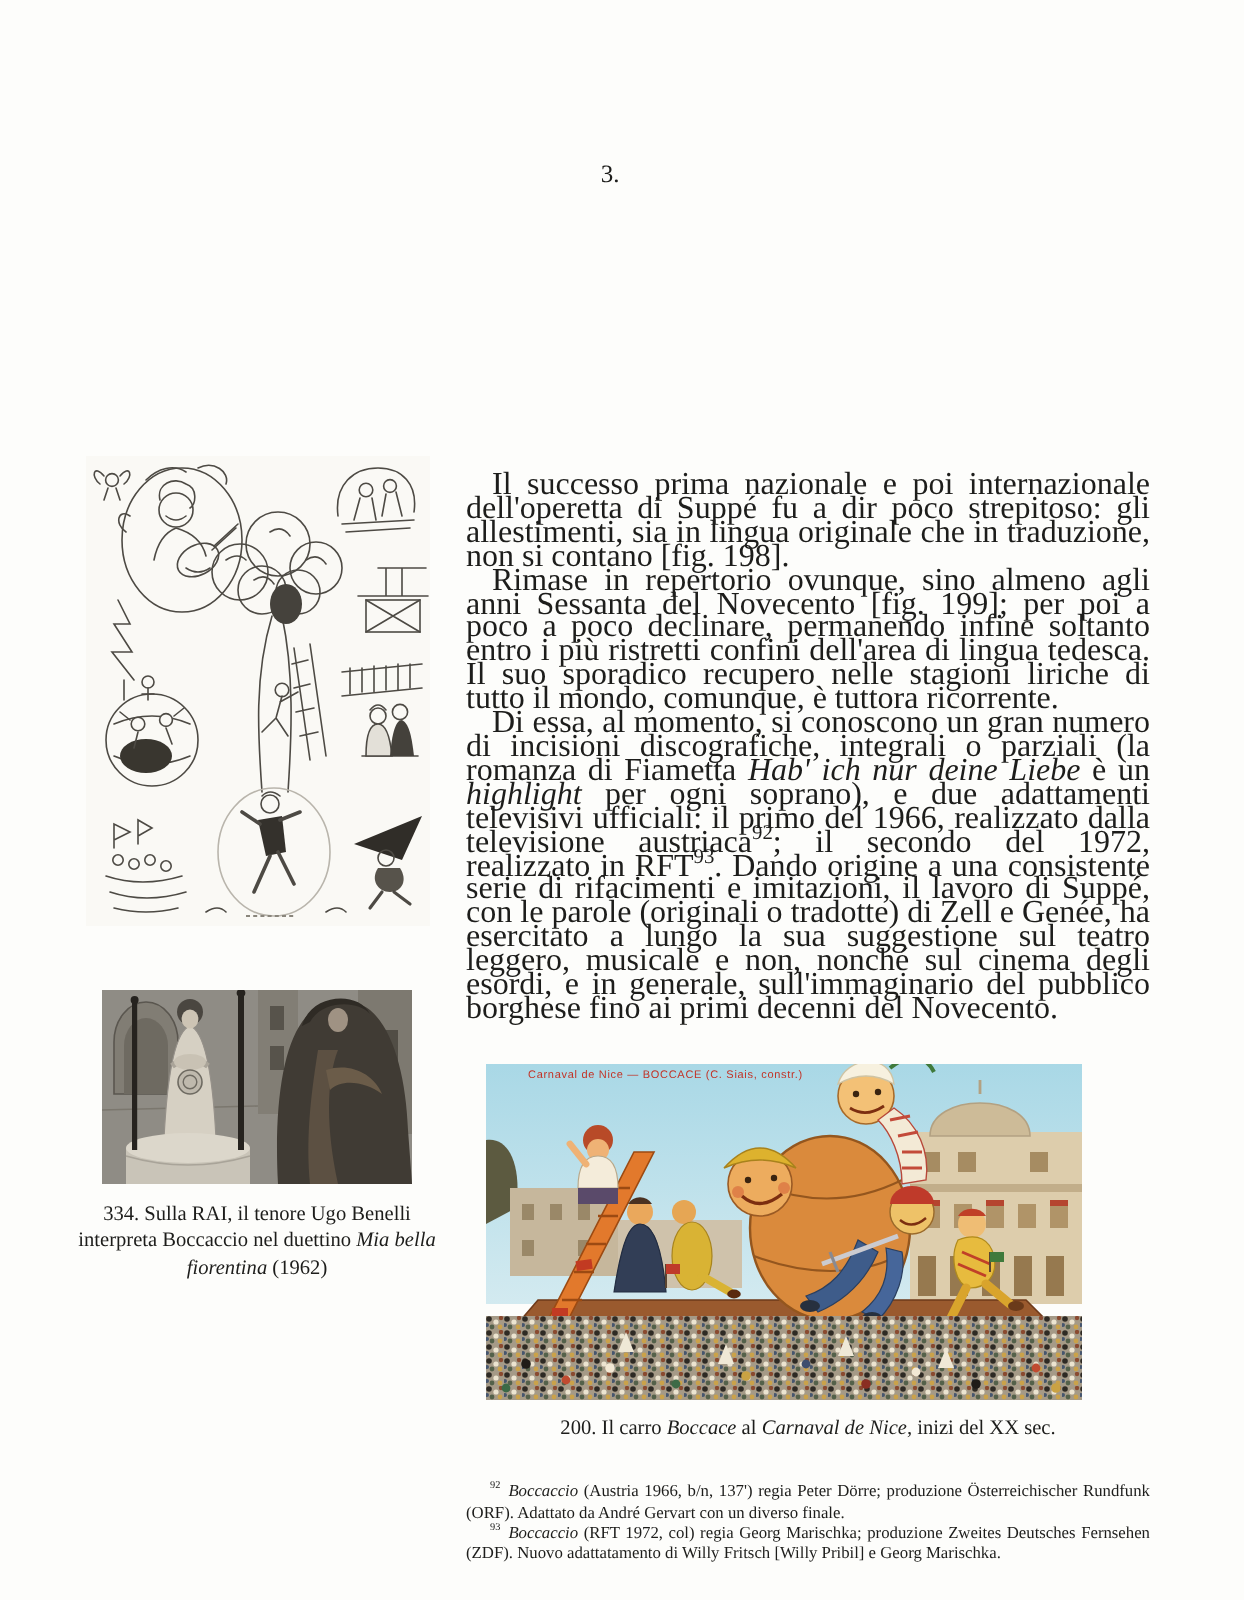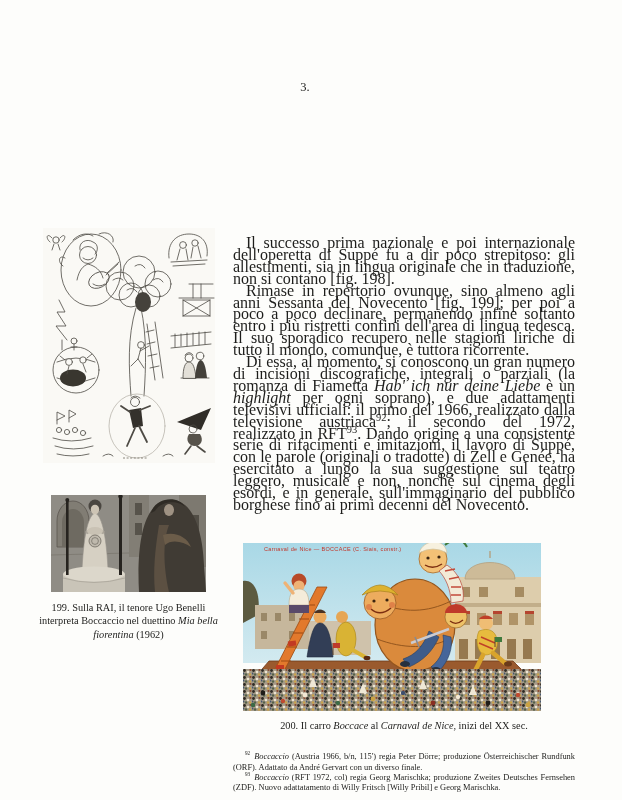--- a/index.html
+++ b/index.html
@@ -30,21 +30,21 @@
   
   .main-col { position:absolute; left:233px; top:237px; width:342px; }
   .main-col p.body-par {
     margin:0; font-size:16px; line-height:11.9px;
     text-align:justify; text-indent:13px;
   }
   .main-col i, figcaption i { font-style:italic;font-family:Liberation Serif, serif; }
   .main-col sup.fnref { font-size:65%; vertical-align:super; line-height:0; }
 
   
-  .fig200 { margin:32px auto 0 auto; width:322px; }
+  .fig200 { margin:21px auto 0 auto; width:322px; }
   .postcard { position:relative; width:298px; height:168px; }
   .postcard svg { display:block; }
   .postcard-title {
     position:absolute; left:21px; top:3px;
     font-family:"Liberation Sans", sans-serif;
     font-size:5.5px; letter-spacing:0.35px;
     color:#c23327; white-space:nowrap;
   }
   .fig200 figcaption { margin-top:8px; font-size:10.3px; }
 
@@ -179,21 +179,21 @@
         <circle cx="16.3" cy="5" r="2" fill="#26231f"></circle>
         <rect x="68" y="2" width="3" height="78" fill="#26231f"></rect>
         <circle cx="69.5" cy="1.5" r="2.2" fill="#26231f"></circle>
 
         <path d="M88,97 C86,60 90,30 100,16 C108,4 124,2 134,10 C146,20 152,44 153,70 L155,97 Z" fill="#403b34"></path>
         <path d="M100,18 C104,2 128,0 134,12 C128,5 110,5 104,16 Z" fill="#2f2b25"></path>
         <ellipse cx="118" cy="15" rx="5" ry="6" fill="#9f9283"></ellipse>
         <path d="M108,30 C104,55 102,75 104,97 L118,97 C112,70 112,45 118,30 Z" fill="#5c5042"></path>
         <path d="M112,40 C124,36 136,42 140,52 C132,46 120,44 114,50 Z" fill="#6b5c49"></path>
       </svg>
-      <figcaption><span>199. Sulla RAI, il tenore Ugo Benelli interpreta Boccaccio nel duettino </span><i>Mia bella fiorentina</i><span> (1962)</span></figcaption>
+      <figcaption><span>334. Sulla RAI, il tenore Ugo Benelli interpreta Boccaccio nel duettino </span><i>Mia bella fiorentina</i><span> (1962)</span></figcaption>
     </figure>
   </div>
 
   <div class="main-col">
     <p class="body-par">Il successo prima nazionale e poi internazionale dell'operetta di Suppé fu a dir poco strepitoso: gli allestimenti, sia in lingua originale che in traduzione, non si contano [fig. 198].</p>
     <p class="body-par">Rimase in repertorio ovunque, sino almeno agli anni Sessanta del Novecento [fig. 199]; per poi a poco a poco declinare, permanendo infine soltanto entro i più ristretti confini dell'area di lingua tedesca. Il suo sporadico recupero nelle stagioni liriche di tutto il mondo, comunque, è tuttora ricorrente.</p>
     <p class="body-par"><span>Di essa, al momento, si conoscono un gran numero di incisioni discografiche, integrali o parziali (la romanza di Fiametta </span><i>Hab' ich nur deine Liebe</i><span> è un </span><i>highlight</i><span> per ogni soprano), e due adattamenti televisivi ufficiali: il primo del 1966, realizzato dalla televisione austriaca</span><sup class="fnref">92</sup><span>; il secondo del 1972, realizzato in RFT</span><sup class="fnref">93</sup><span>. Dando origine a una consistente serie di rifacimenti e imitazioni, il lavoro di Suppé, con le parole (originali o tradotte) di Zell e Genée, ha esercitato a lungo la sua suggestione sul teatro leggero, musicale e non, nonché sul cinema degli esordi, e in generale, sull'immaginario del pubblico borghese fino ai primi decenni del Novecento.</span></p>
 
     <figure class="fig200">
       <div class="postcard">
@@ -333,18 +333,18 @@
             <circle cx="275" cy="152" r="2.2" fill="#c04a30"></circle>
           <circle cx="285" cy="162" r="2.4" fill="#caa243"></circle>
             <circle cx="10" cy="162" r="2.2" fill="#3c6a46"></circle>
         </svg>
         <span class="postcard-title">Carnaval de Nice — BOCCACE (C. Siais, constr.)</span>
       </div>
       <figcaption><span>200. Il carro </span><i>Boccace</i><span> al </span><i>Carnaval de Nice</i><span>, inizi del XX sec.</span></figcaption>
     </figure>
 
     <div class="footnotes">
-      <p class="fn"><sup>92</sup><i>Boccaccio</i><span> (Austria 1966, b/n, 115') regia Peter Dörre; produzione Österreichischer Rundfunk (ORF). Adattato da André Gervart con un diverso finale.</span></p>
+      <p class="fn"><sup>92</sup><i>Boccaccio</i><span> (Austria 1966, b/n, 137') regia Peter Dörre; produzione Österreichischer Rundfunk (ORF). Adattato da André Gervart con un diverso finale.</span></p>
       <p class="fn"><sup>93</sup><i>Boccaccio</i><span> (RFT 1972, col) regia Georg Marischka; produzione Zweites Deutsches Fernsehen (ZDF). Nuovo adattatamento di Willy Fritsch [Willy Pribil] e Georg Marischka.</span></p>
     </div>
   </div>
 
 </div>
 
 </body></html>

